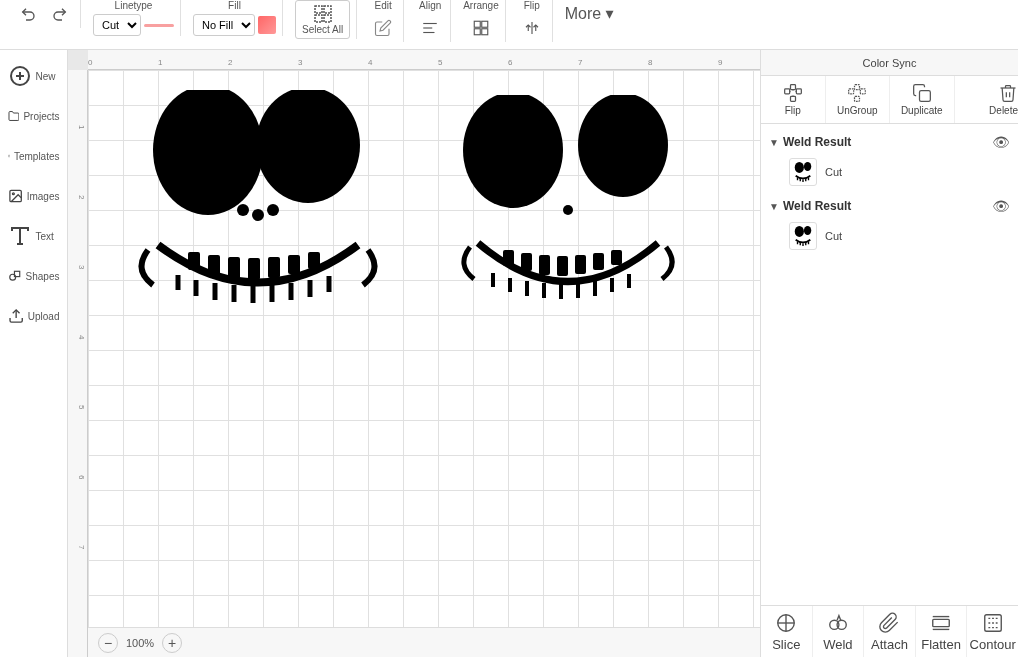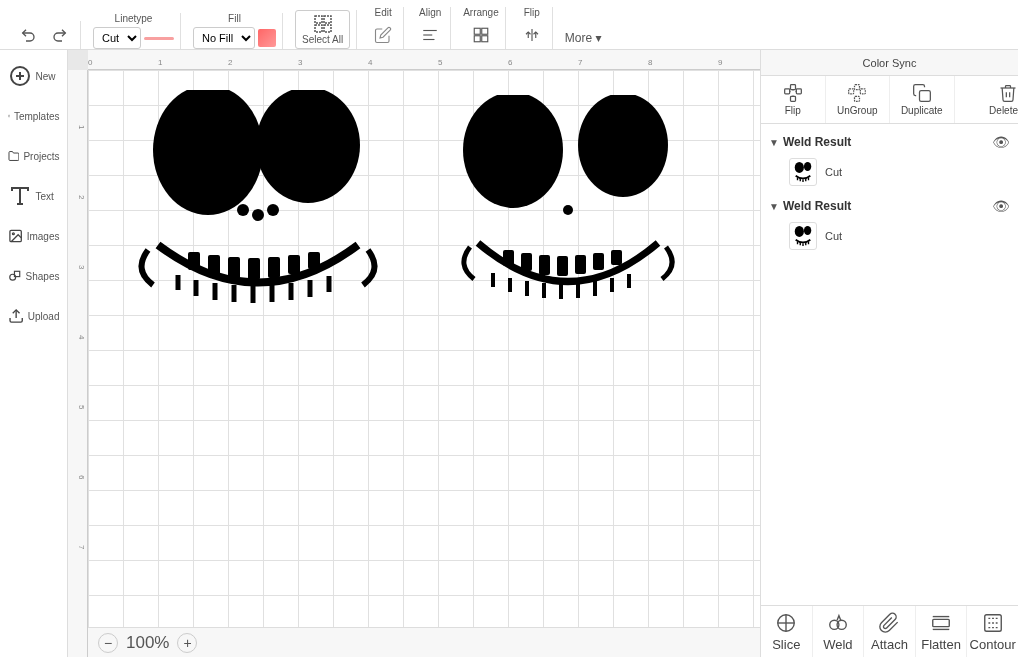--- a/index.html
+++ b/index.html
@@ -4,21 +4,21 @@
   <style>
     * { box-sizing: border-box; margin: 0; padding: 0; }
     body { font-family: Arial, sans-serif; font-size: 12px; background: #f0f0f0; width: 1018px; height: 657px; overflow: hidden; display: flex; flex-direction: column; }
 
     
     #toolbar {
       height: 50px;
       background: #fff;
       border-bottom: 1px solid #ddd;
       display: flex;
-      align-items: flex-end;
+      align-items: flex-start;
       padding: 0 8px;
       gap: 6px;
       flex-shrink: 0;
     }
     .toolbar-group {
       display: flex;
       align-items: center;
       gap: 4px;
       padding: 0 6px;
       border-right: 1px solid #e0e0e0;
@@ -38,21 +38,21 @@
     }
     .toolbar-section-label { font-size: 10px; color: #555; margin-bottom: 1px; }
     .toolbar-col { display: flex; flex-direction: column; align-items: center; gap: 2px; }
     .toolbar-row { display: flex; align-items: center; gap: 3px; }
     .select-all-btn {
       background: none; border: 1px solid #ccc; border-radius: 3px; padding: 3px 6px;
       cursor: pointer; display: flex; flex-direction: column; align-items: center;
       font-size: 10px; color: #555;
     }
     .more-btn {
-      background: none; border: none; cursor: pointer; font-size: 12px; color: #555;
+      background: none; border: none; cursor: pointer; font-size: 16px; color: #555;
       display: flex; align-items: center; gap: 2px; padding: 4px 6px;
     }
 
     
     #main {
       display: flex;
       flex: 1;
       overflow: hidden;
     }
 
@@ -113,21 +113,21 @@
     #zoom-bar {
       position: absolute; bottom: 0; left: 20px; right: 0; height: 30px;
       background: #f7f7f7; border-top: 1px solid #ddd;
       display: flex; align-items: center; padding: 0 10px; gap: 8px;
     }
     .zoom-btn {
       background: none; border: 1px solid #ccc; border-radius: 50%;
       width: 20px; height: 20px; cursor: pointer; display: flex; align-items: center; justify-content: center;
       font-size: 14px; color: #555; line-height: 1;
     }
-    .zoom-label { font-size: 17px; color: #555; }
+    .zoom-label { font-size: 11px; color: #555; }
 
     
     #right-panel {
       width: 258px;
       background: #fff;
       border-left: 1px solid #ddd;
       display: flex;
       flex-direction: column;
       flex-shrink: 0;
     }
@@ -313,50 +313,50 @@
       <svg viewBox="0 0 24 24" fill="none" stroke="#444" stroke-width="2">
         <circle cx="12" cy="12" r="9"></circle>
           <line x1="12" y1="8" x2="12" y2="16"></line>
           <line x1="8" y1="12" x2="16" y2="12"></line>
       </svg>
       <span class="sidebar-item-label">New</span>
     </div>
 
     <div class="sidebar-item">
       <svg viewBox="0 0 24 24" fill="none" stroke="#444" stroke-width="2">
+        <path d="M22 19a2 2 0 0 1-2 2H4a2 2 0 0 1-2-2V5a2 2 0 0 1 2-2h5l2 3h9a2 2 0 0 1 2 2z"></path>
+      </svg>
+      <span class="sidebar-item-label">Projects</span>
+    </div>
+
+    <div class="sidebar-item">
+      <svg viewBox="0 0 24 24" fill="none" stroke="#444" stroke-width="2">
         <rect x="3" y="3" width="18" height="18" rx="2"></rect>
           <line x1="3" y1="9" x2="21" y2="9"></line>
           <line x1="9" y1="9" x2="9" y2="21"></line>
       </svg>
       <span class="sidebar-item-label">Templates</span>
     </div>
 
     <div class="sidebar-item">
       <svg viewBox="0 0 24 24" fill="none" stroke="#444" stroke-width="2">
-        <path d="M22 19a2 2 0 0 1-2 2H4a2 2 0 0 1-2-2V5a2 2 0 0 1 2-2h5l2 3h9a2 2 0 0 1 2 2z"></path>
-      </svg>
-      <span class="sidebar-item-label">Projects</span>
+        <rect x="3" y="3" width="18" height="18" rx="2"></rect>
+          <circle cx="8.5" cy="8.5" r="1.5"></circle>
+          <polyline points="21 15 16 10 5 21"></polyline>
+      </svg>
+      <span class="sidebar-item-label">Images</span>
     </div>
 
     <div class="sidebar-item">
       <svg viewBox="0 0 24 24" fill="none" stroke="#444" stroke-width="2">
         <polyline points="4 7 4 4 20 4 20 7"></polyline>
           <line x1="9" y1="20" x2="15" y2="20"></line>
           <line x1="12" y1="4" x2="12" y2="20"></line>
       </svg>
       <span class="sidebar-item-label">Text</span>
-    </div>
-
-    <div class="sidebar-item">
-      <svg viewBox="0 0 24 24" fill="none" stroke="#444" stroke-width="2">
-        <rect x="3" y="3" width="18" height="18" rx="2"></rect>
-          <circle cx="8.5" cy="8.5" r="1.5"></circle>
-          <polyline points="21 15 16 10 5 21"></polyline>
-      </svg>
-      <span class="sidebar-item-label">Images</span>
     </div>
 
     <div class="sidebar-item">
       <svg viewBox="0 0 24 24" fill="none" stroke="#444" stroke-width="2">
         <circle cx="8" cy="14" r="5"></circle>
           <rect x="11" y="4" width="9" height="9"></rect>
       </svg>
       <span class="sidebar-item-label">Shapes</span>
     </div>
 

